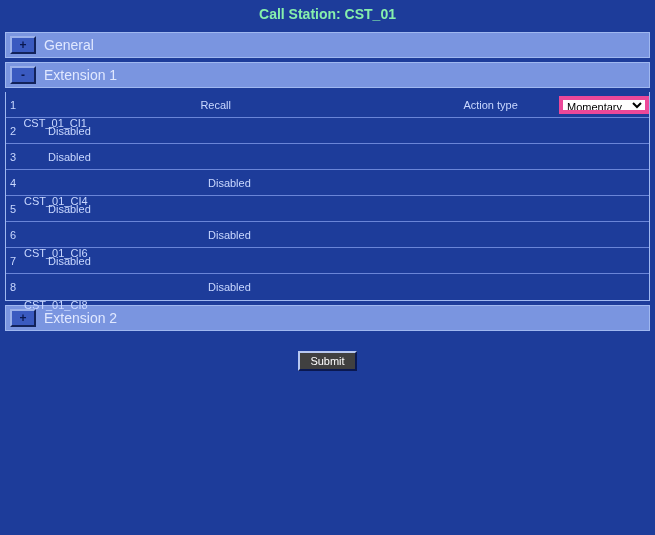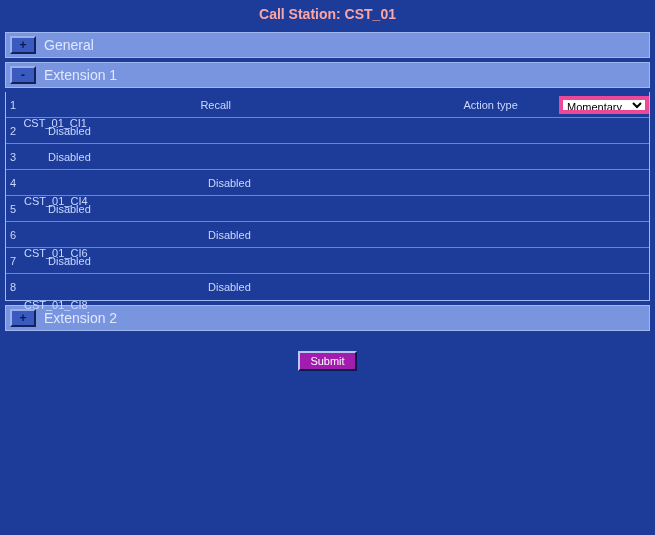--- a/index.html
+++ b/index.html
@@ -8,21 +8,21 @@
     width: 655px;
     height: 535px;
     background: #1d3c9a;
     font-family: Verdana, Arial, sans-serif;
     font-size: 11px;
     color: #bcd0ff;
     overflow: hidden;
   }
   .page-title {
     text-align: center;
-    color: #fca5a5;
+    color: #86efac;
     font-weight: bold;
     font-size: 14px;
     padding: 6px 0 10px 0;
   }
   .panel-wrap {
     margin: 0 5px;
   }
   .section-header {
     border: 1px solid #a0b8f0;
     background: #7a95e0;
@@ -81,21 +81,21 @@
     border: 4px solid #ec4899;
     font-size: 11px;
     font-family: Verdana, Arial, sans-serif;
     padding: 0;
   }
   .submit-wrap {
     text-align: center;
     margin-top: 20px;
   }
   .submit-btn {
-    background: #a21caf;
+    background: #404040;
     color: #ffffff;
     border-top: 2px solid #b8c8f0;
     border-left: 2px solid #b8c8f0;
     border-right: 2px solid #0a1850;
     border-bottom: 2px solid #0a1850;
     font-size: 11px;
     padding: 2px 10px;
     cursor: pointer;
   }
 </style>

